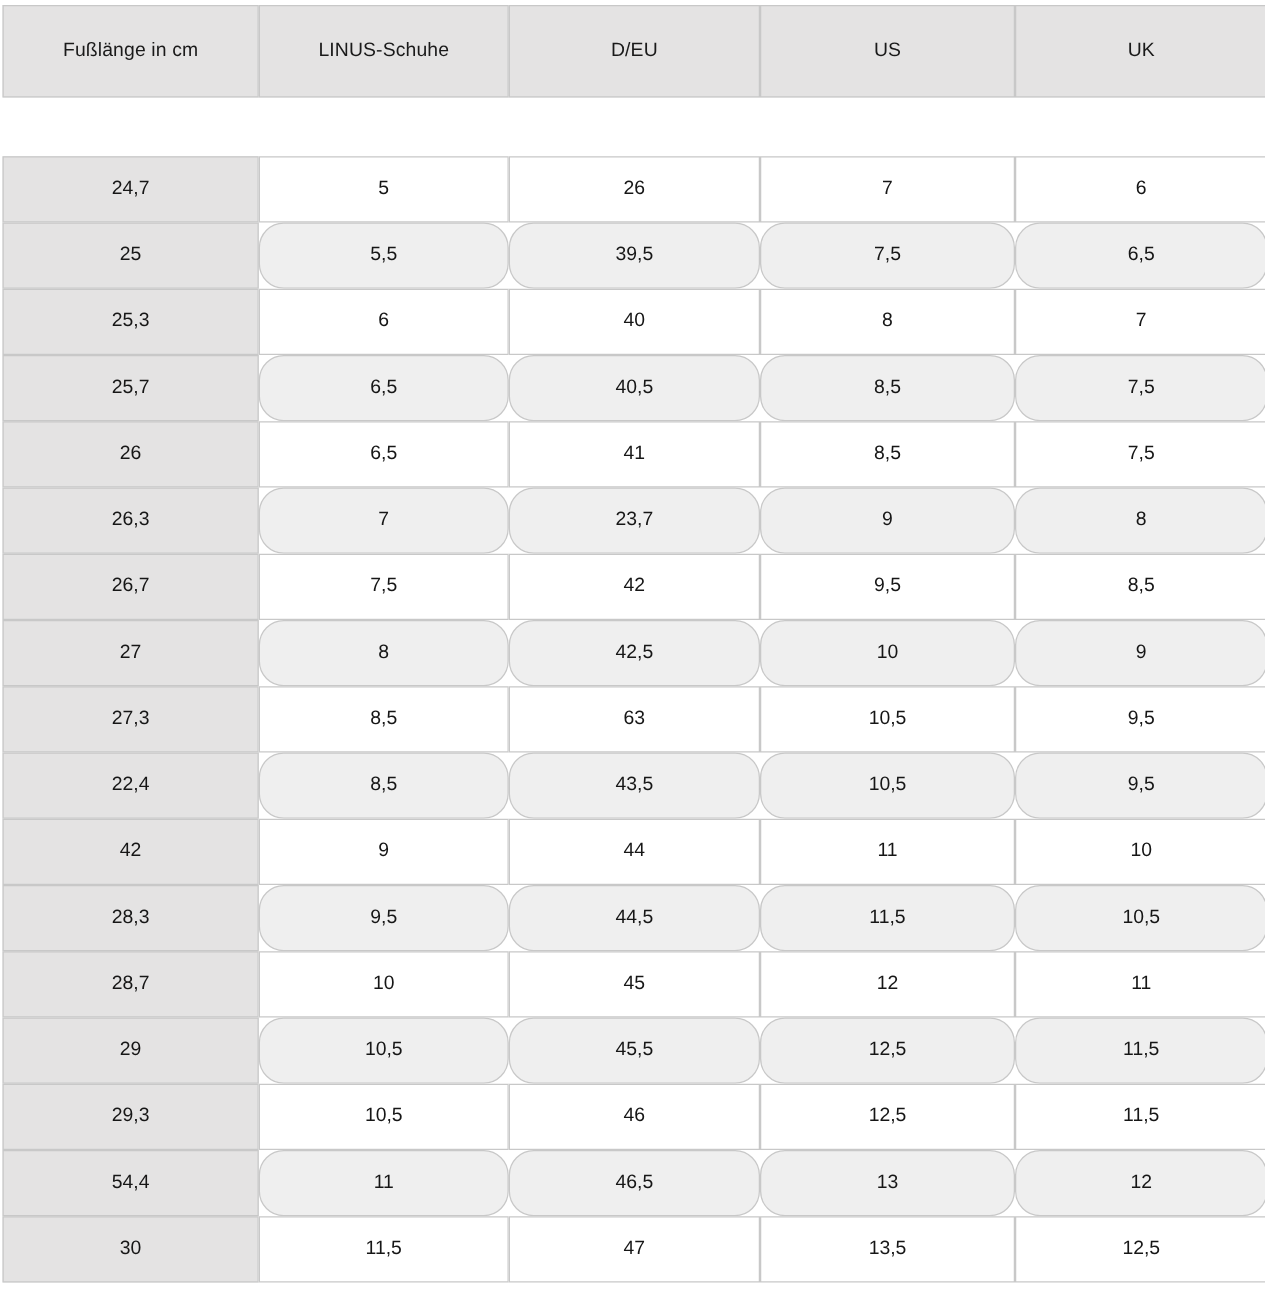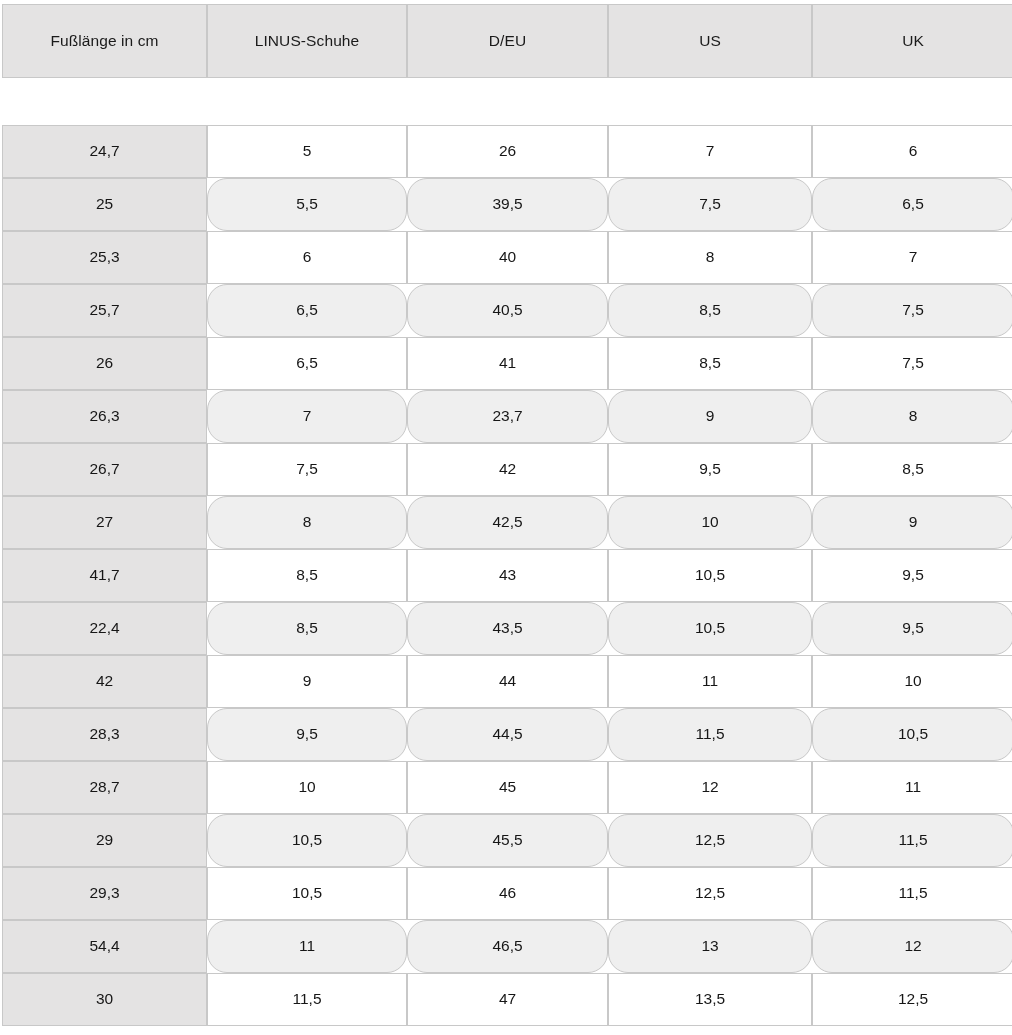--- a/index.html
+++ b/index.html
@@ -172,23 +172,23 @@
           <td class="val">8,5</td>
         </tr>
         <tr class="row-even">
           <td class="foot-len">27</td>
           <td class="val">8</td>
           <td class="val">42,5</td>
           <td class="val">10</td>
           <td class="val">9</td>
         </tr>
         <tr class="row-odd">
-          <td class="foot-len">41,7</td>
-          <td class="val">8,5</td>
-          <td class="val">43</td>
+          <td class="foot-len">27,3</td>
+          <td class="val">8,5</td>
+          <td class="val">63</td>
           <td class="val">10,5</td>
           <td class="val">9,5</td>
         </tr>
         <tr class="row-even">
           <td class="foot-len">22,4</td>
           <td class="val">8,5</td>
           <td class="val">43,5</td>
           <td class="val">10,5</td>
           <td class="val">9,5</td>
         </tr>

